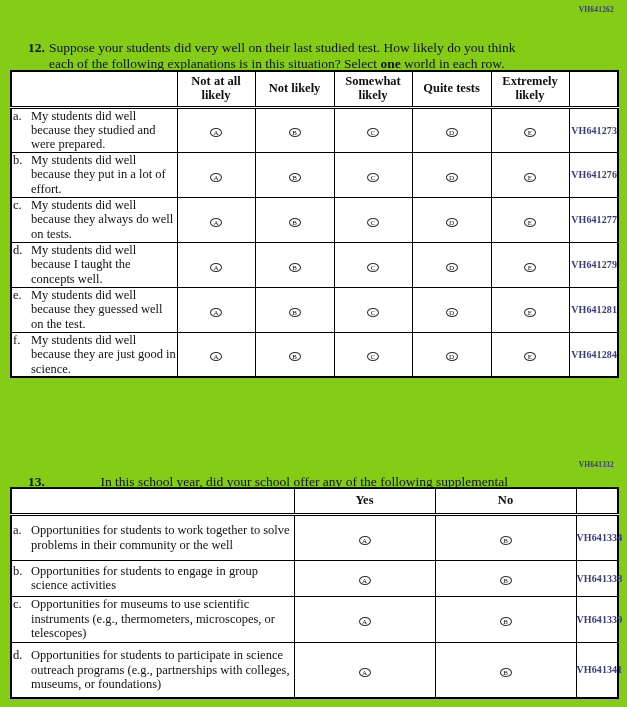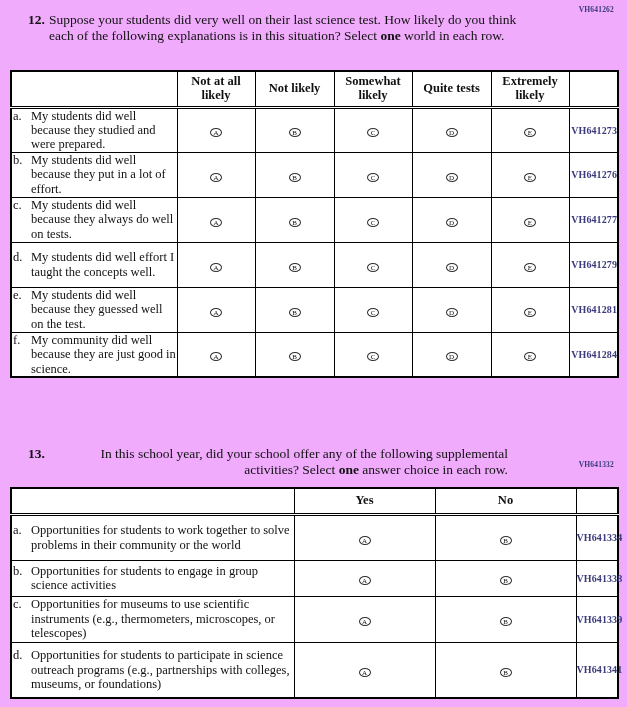--- a/index.html
+++ b/index.html
@@ -4,40 +4,41 @@
 <style>
   html, body {
     margin: 0;
     padding: 0;
     background: #ffffff;
   }
   .page {
     position: relative;
     width: 627px;
     height: 707px;
-    background: #f0abfc;
+    background: #84cc16;
     font-family: "Liberation Serif", serif;
     color: #111111;
     overflow: hidden;
     text-decoration: underline;
   }
   .vh-code {
     position: absolute;
     font-size: 7.5px;
     font-weight: bold;
     color: #3a3a7c;
     letter-spacing: 0.2px;
   }
   .q12-code { top: 5px; right: 13px; }
   .q13-code { top: 440px; right: 13px; margin-top: 20px; }
 
   .q-intro {
     position: absolute;
     font-size: 13.5px;
     line-height: 1.16;
+    margin-top: 28px;
   }
   .q12-intro { top: 12px; left: 28px; width: 502px; }
   .q13-intro { top: 446px; left: 28px; width: 480px; text-align: right; }
   .q-num {
     position: absolute;
     left: 0;
     top: 0;
     font-weight: bold;
   }
   .q-body { display: block; padding-left: 21px; }
@@ -112,21 +113,21 @@
 </style>
 </head>
 <body>
 
 <div class="page">
 
   <div class="vh-code q12-code">VH641262</div>
 
   <div class="q-intro q12-intro">
     <span class="q-num">12.</span>
-    <span class="q-body"><span>Suppose your students did very well on their last science test. How likely do you think each of the following explanations is in this situation? Select </span><span class="bold-word">one</span><span> world in each row.</span></span>
+    <span class="q-body"><span>Suppose your students did very well on their last studied test. How likely do you think each of the following explanations is in this situation? Select </span><span class="bold-word">one</span><span> world in each row.</span></span>
   </div>
 
   <table class="qtable" id="table1">
     <colgroup>
       <col style="width:166px">
         <col style="width:78px">
         <col style="width:79px">
         <col style="width:78px">
         <col style="width:79px">
         <col style="width:78px">
@@ -172,21 +173,21 @@
           </td>
           <td class="opt-cell"><span class="bubble">A</span></td>
           <td class="opt-cell"><span class="bubble">B</span></td>
           <td class="opt-cell"><span class="bubble">C</span></td>
           <td class="opt-cell"><span class="bubble">D</span></td>
           <td class="opt-cell"><span class="bubble">E</span></td>
           <td class="code-cell">VH641277</td>
         </tr>
         <tr>
           <td class="label-cell">
-            <div class="row-label"><span class="row-prefix">d.</span><span>My students did well effort I taught the concepts well.</span></div>
+            <div class="row-label"><span class="row-prefix">d.</span><span>My students did well because I taught the concepts well.</span></div>
           </td>
           <td class="opt-cell"><span class="bubble">A</span></td>
           <td class="opt-cell"><span class="bubble">B</span></td>
           <td class="opt-cell"><span class="bubble">C</span></td>
           <td class="opt-cell"><span class="bubble">D</span></td>
           <td class="opt-cell"><span class="bubble">E</span></td>
           <td class="code-cell">VH641279</td>
         </tr>
         <tr>
           <td class="label-cell">
@@ -194,21 +195,21 @@
           </td>
           <td class="opt-cell"><span class="bubble">A</span></td>
           <td class="opt-cell"><span class="bubble">B</span></td>
           <td class="opt-cell"><span class="bubble">C</span></td>
           <td class="opt-cell"><span class="bubble">D</span></td>
           <td class="opt-cell"><span class="bubble">E</span></td>
           <td class="code-cell">VH641281</td>
         </tr>
         <tr>
           <td class="label-cell">
-            <div class="row-label"><span class="row-prefix">f.</span><span>My community did well because they are just good in science.</span></div>
+            <div class="row-label"><span class="row-prefix">f.</span><span>My students did well because they are just good in science.</span></div>
           </td>
           <td class="opt-cell"><span class="bubble">A</span></td>
           <td class="opt-cell"><span class="bubble">B</span></td>
           <td class="opt-cell"><span class="bubble">C</span></td>
           <td class="opt-cell"><span class="bubble">D</span></td>
           <td class="opt-cell"><span class="bubble">E</span></td>
           <td class="code-cell">VH641284</td>
         </tr>
       </tbody>
   </table>
@@ -231,21 +232,21 @@
       <tr>
         <th></th>
         <th>Yes</th>
         <th>No</th>
         <th></th>
       </tr>
     </thead>
     <tbody id="table2-body">
         <tr>
           <td class="label-cell">
-            <div class="row-label"><span class="row-prefix">a.</span><span>Opportunities for students to work together to solve problems in their community or the world</span></div>
+            <div class="row-label"><span class="row-prefix">a.</span><span>Opportunities for students to work together to solve problems in their community or the well</span></div>
           </td>
           <td class="opt-cell"><span class="bubble">A</span></td>
           <td class="opt-cell"><span class="bubble">B</span></td>
           <td class="code-cell">VH641334</td>
         </tr>
         <tr>
           <td class="label-cell">
             <div class="row-label"><span class="row-prefix">b.</span><span>Opportunities for students to engage in group science activities</span></div>
           </td>
           <td class="opt-cell"><span class="bubble">A</span></td>

